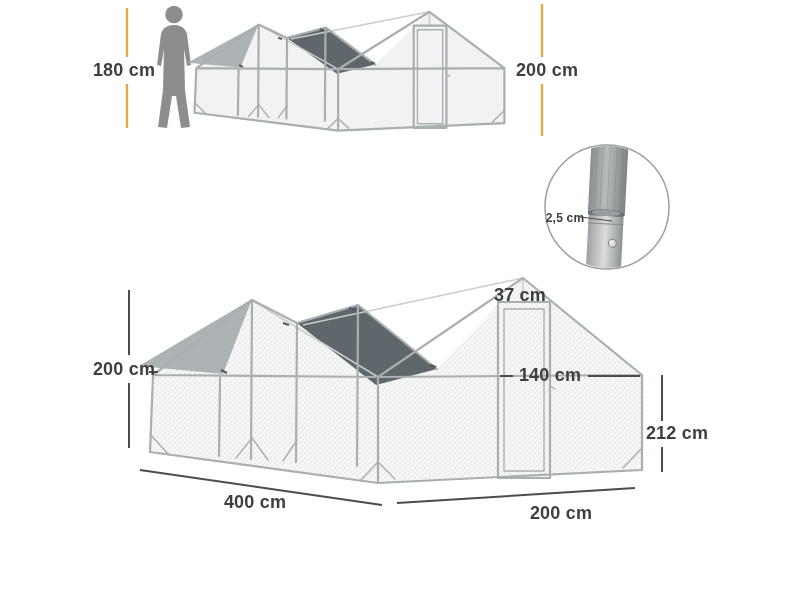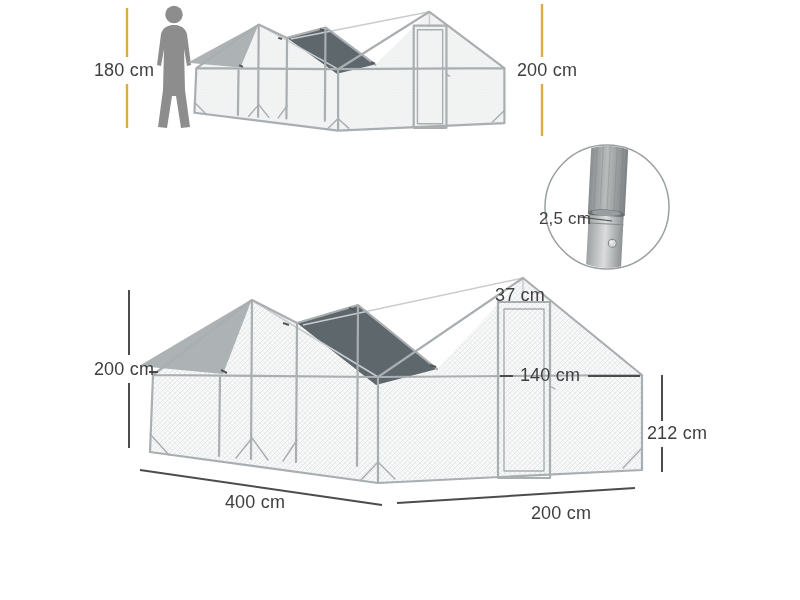--- a/index.html
+++ b/index.html
@@ -1,26 +1,27 @@
 <!DOCTYPE html>
 <html style="--accent-yellow: #dcab43; --tarp-light: #adb2b5; --tarp-dark: #5d676c; --frame-gray: #a9aeb1; --dimension-line: #4c4c4c; --label-text: #3f3f3f; --silhouette-gray: #8d8d8d; --mesh-line: #d9dcdd;"><head>
 <meta charset="utf-8">
 <style>
   html,body{margin:0;padding:0;background:#ffffff;}
   .stage{
     position:relative;width:800px;height:600px;overflow:hidden;background:#fff;
     font-family:"Liberation Sans", sans-serif;
+    font-weight:bold;
   }
   .stage svg{position:absolute;left:0;top:0;}
   .dim-label{
     position:absolute;transform:translate(-50%,-50%);
     font-size:18px;color:var(--label-text,#3f3f3f);
     white-space:nowrap;letter-spacing:.2px;line-height:1;
   }
-  .dim-label.small{font-size:17px;}
+  .dim-label.small{font-size:12px;}
   
   .mesh{fill:url(#meshPat);}
   .tarp-light{fill:var(--tarp-light,#adb2b5);}
   .tarp-dark{fill:var(--tarp-dark,#5d676c);}
   .pole{stroke:var(--frame-gray,#a9aeb1);stroke-width:2.2;fill:none;
         stroke-linecap:round;stroke-linejoin:round;vector-effect:non-scaling-stroke;}
   .pole.thin{stroke-width:1.4;}
   .far{stroke:#c9ccce;stroke-width:1.5;fill:none;vector-effect:non-scaling-stroke;}
   .hook{stroke:#52575a;stroke-width:2;fill:none;vector-effect:non-scaling-stroke;}
   .ydim{stroke:var(--accent-yellow,#dcab43);stroke-width:2.4;fill:none;}

